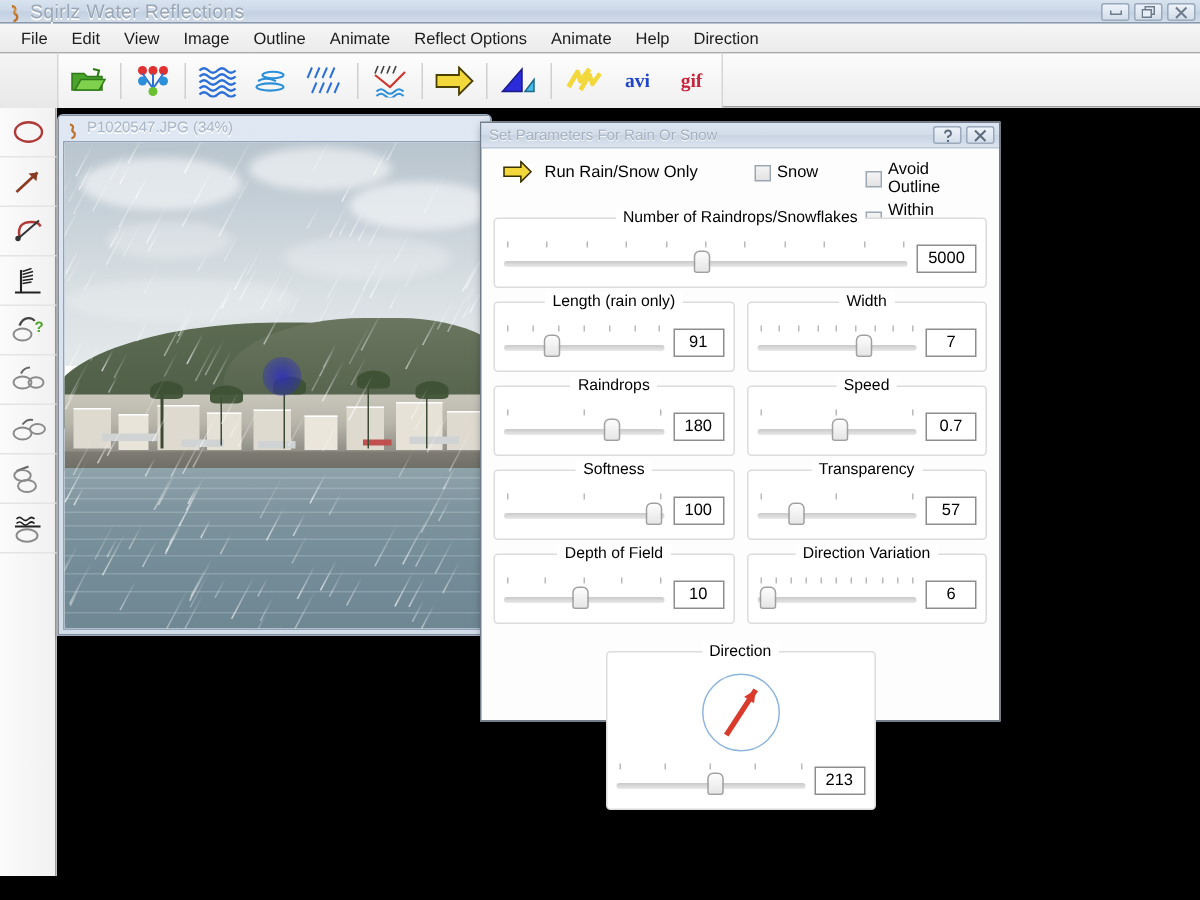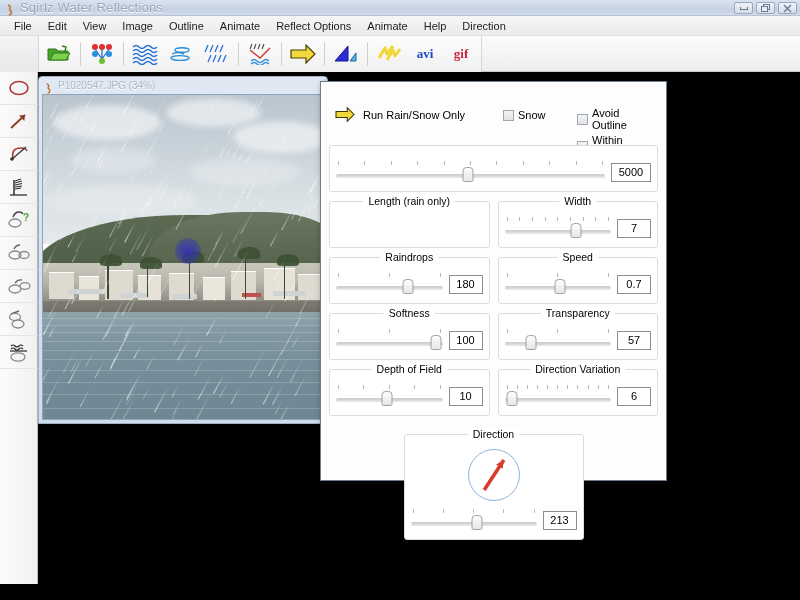--- a/index.html
+++ b/index.html
@@ -696,20 +696,36 @@
               <div class="drop" style="left: 79.8607%; top: -1.73651%; height: 19.9265px; opacity: 0.58; transform: rotate(28deg);"></div>
               <div class="drop" style="left: 92.3304%; top: 67.4936%; height: 32.5755px; opacity: 0.34; transform: rotate(28deg);"></div>
               <div class="drop" style="left: 2.86873%; top: 83.1483%; height: 26.2468px; opacity: 0.73; transform: rotate(28deg);"></div>
               <div class="drop" style="left: 21.7219%; top: 81.6532%; height: 19.7859px; opacity: 0.6; transform: rotate(28deg);"></div>
             </div>
         </div>
       </div>
     </div>
 
     <div class="dialog" style="left: 282px; top: 9px;" id="dlg">
+      <div class="dlg-tb">
+        <span class="dlg-title">Set Parameters For Rain Or Snow</span>
+        <div class="dlg-btns">
+          <div class="dlg-btn">
+            <svg width="8" height="9" viewBox="0 0 8 9">
+                <path d="M2 3 q0 -2 2 -2 q2 0 2 2 q0 1.5 -2 2 v1" stroke="#5d6b7d" stroke-width="1.2" fill="none"></path>
+                <circle cx="4" cy="8" r="0.8" fill="#5d6b7d"></circle>
+              </svg>
+          </div>
+          <div class="dlg-btn">
+            <svg width="9" height="9" viewBox="0 0 9 9">
+                <path d="M1 1 L8 8 M8 1 L1 8" stroke="#5d6b7d" stroke-width="1.4"></path>
+              </svg>
+          </div>
+        </div>
+      </div>
 
       <div class="dlg-body">
 
         <div class="row-top">
           <div class="run-btn" style="flex:none;width:170px;">
             <svg width="24" height="15" viewBox="0 0 26 20">
               <path d="M1 6 h15 v-5 l9 9 l-9 9 v-5 h-15 z" fill="#f2d83a" stroke="#3a3200" stroke-width="1.4"></path>
             </svg>
             <span class="run-label">Run Rain/Snow Only</span>
           </div>
@@ -727,20 +743,21 @@
             <label class="chk">
               <span class="chkbox"></span>
               <span>Within Outline Only</span>
             </label>
           </div>
         </div>
 
         <div class="stack" style="margin-top:4px;">
 
           <div class="grp">
+            <span class="grp-cap">Number of Raindrops/Snowflakes</span>
             <div class="grp-inner">
               <div class="slider-wrap">
                   <div class="ticks">
                     <div class="tick"></div>
                     <div class="tick"></div>
                     <div class="tick"></div>
                     <div class="tick"></div>
                     <div class="tick"></div>
                     <div class="tick"></div>
                     <div class="tick"></div>
@@ -752,20 +769,36 @@
                   <div class="track"></div>
                   <div class="thumb" style="left: 49%;"></div>
                 </div>
               <div class="numbox wide">5000</div>
             </div>
           </div>
 
           <div class="two-col">
             <div class="grp">
               <span class="grp-cap">Length (rain only)</span>
+              <div class="grp-inner">
+                <div class="slider-wrap">
+                    <div class="ticks">
+                      <div class="tick"></div>
+                      <div class="tick"></div>
+                      <div class="tick"></div>
+                      <div class="tick"></div>
+                      <div class="tick"></div>
+                      <div class="tick"></div>
+                      <div class="tick"></div>
+                    </div>
+                    <div class="track"></div>
+                    <div class="thumb" style="left: 30%;"></div>
+                  </div>
+                <div class="numbox">91</div>
+              </div>
             </div>
             <div class="grp">
               <span class="grp-cap">Width</span>
               <div class="grp-inner">
                 <div class="slider-wrap">
                     <div class="ticks">
                       <div class="tick"></div>
                       <div class="tick"></div>
                       <div class="tick"></div>
                       <div class="tick"></div>

